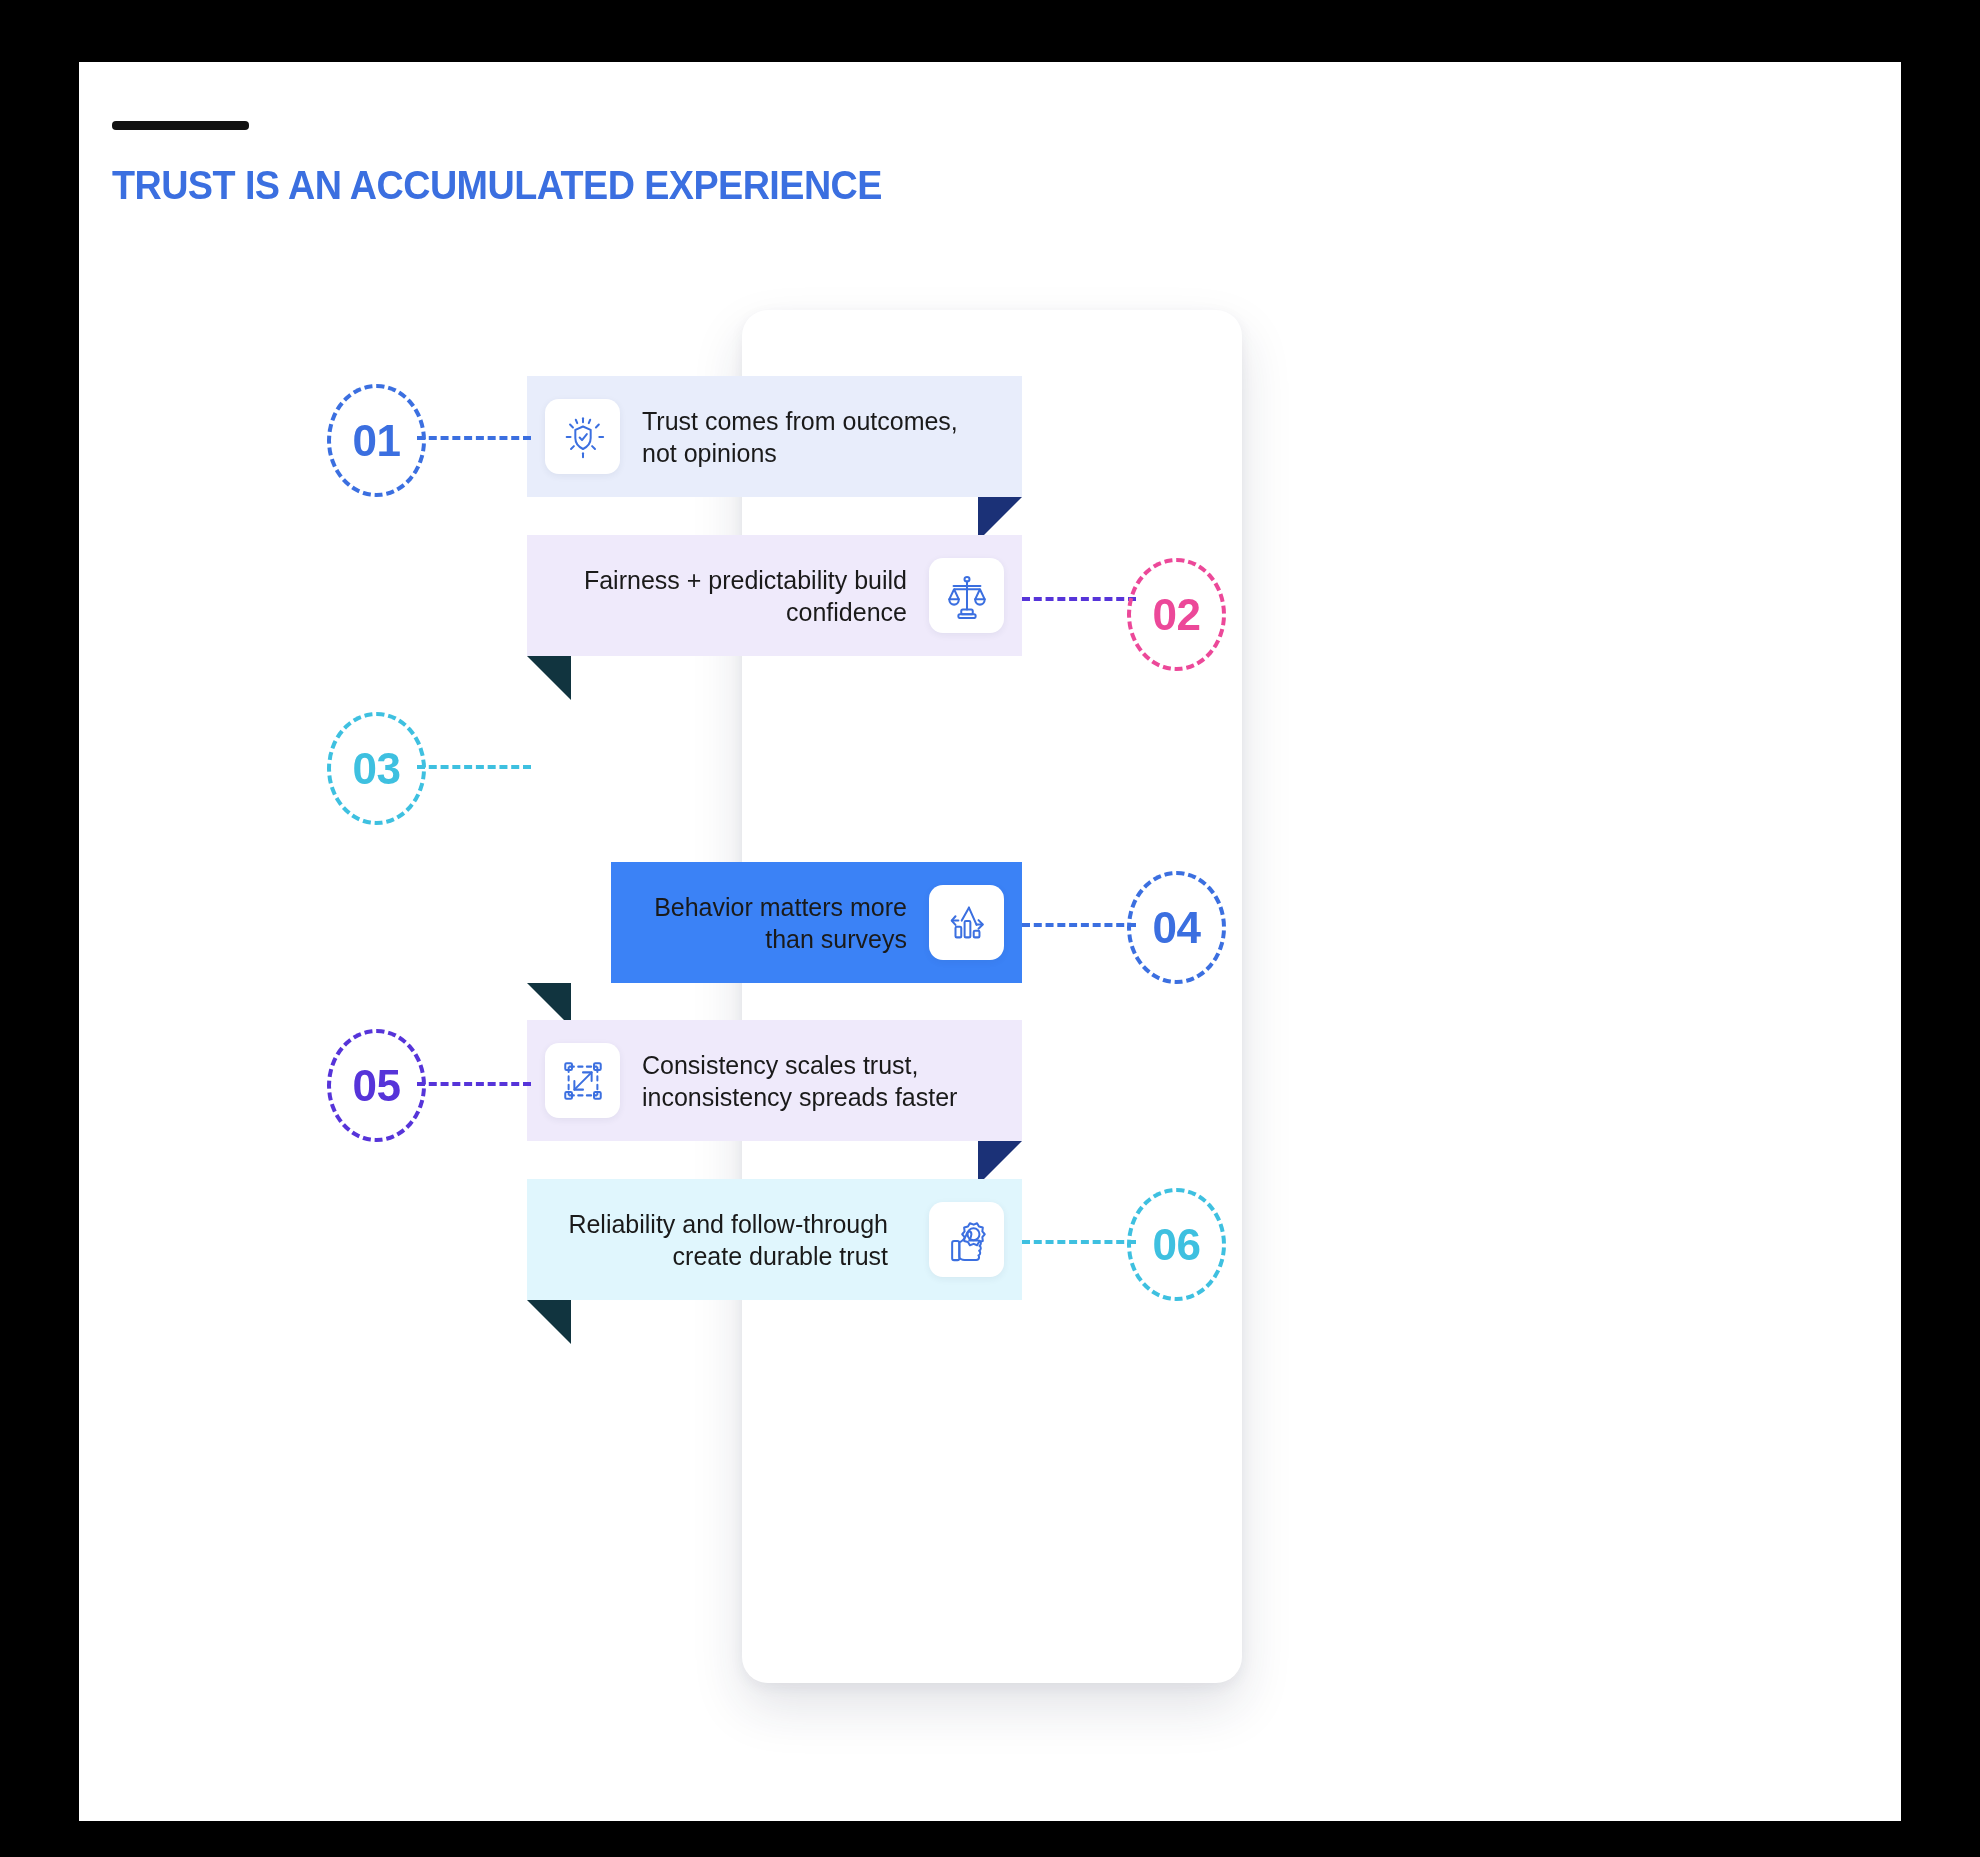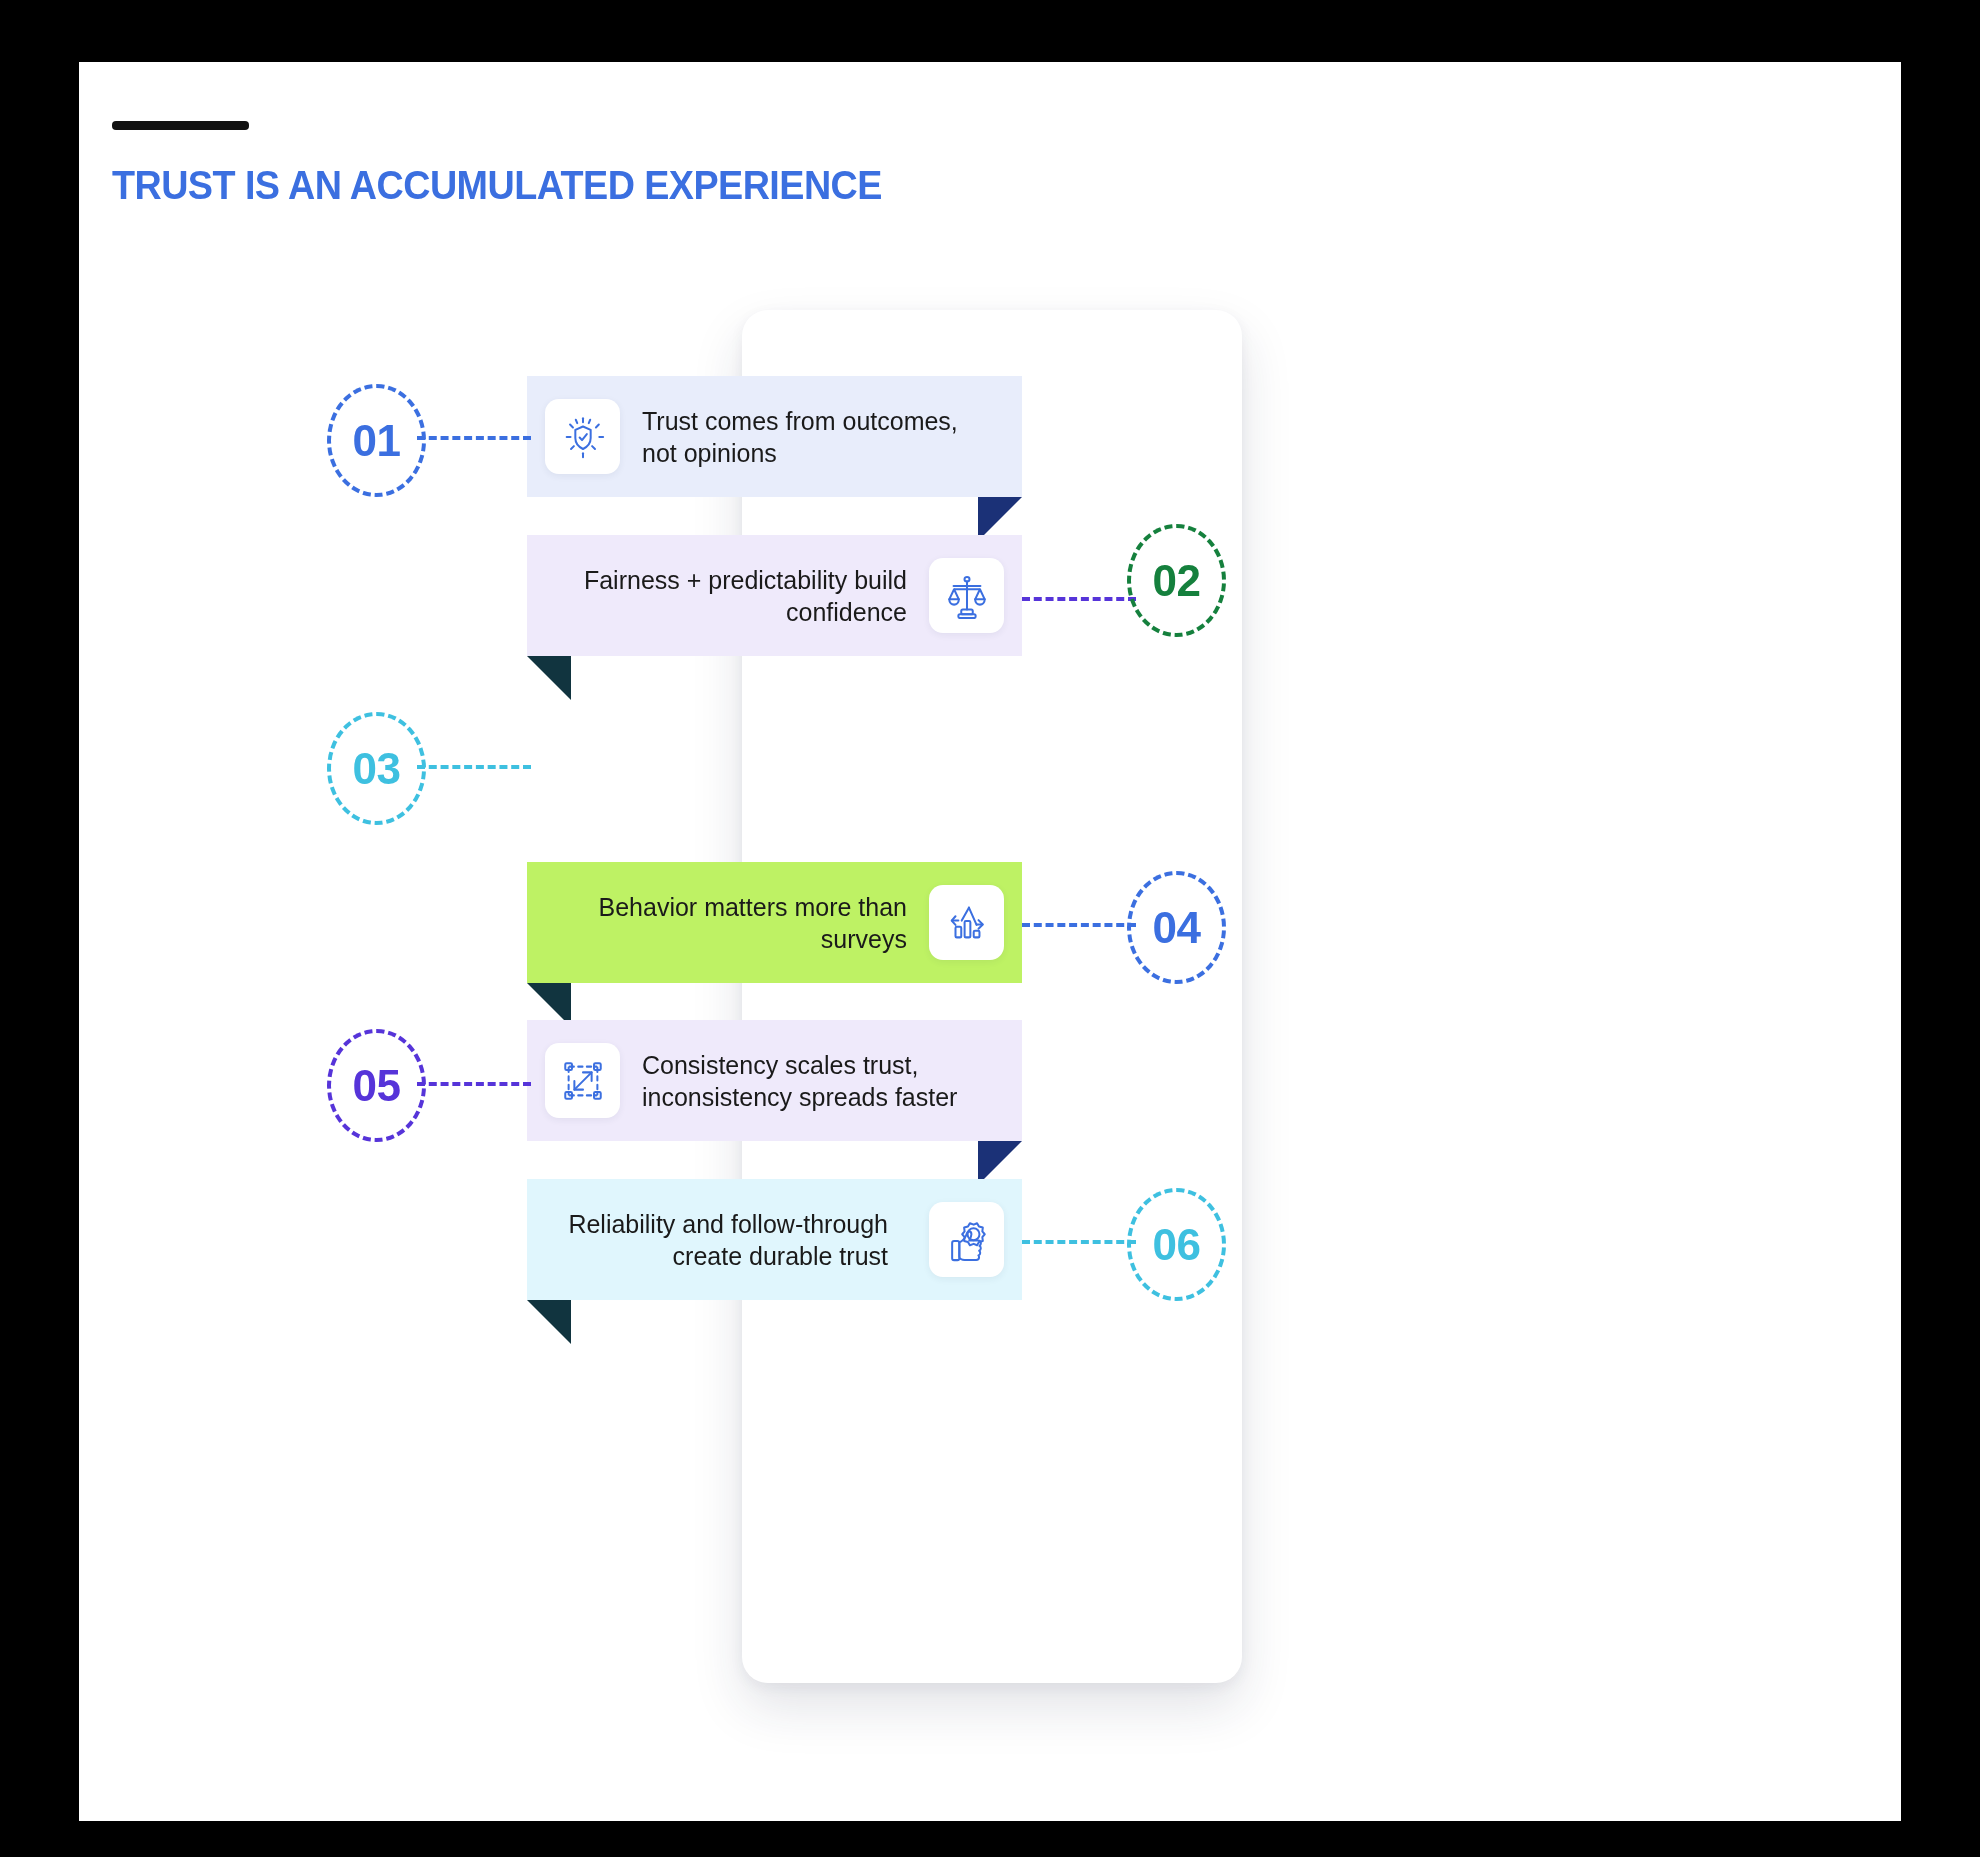--- a/index.html
+++ b/index.html
@@ -222,31 +222,31 @@
             <path d="M5.5 27.5 C5.5 31 8 33 10.5 33 C13 33 15.5 31 15.5 27.5"></path>
             <path d="M32.5 27.5 C32.5 31 35 33 37.5 33 C40 33 42.5 31 42.5 27.5"></path>
             <rect x="18" y="38" width="12" height="5" rx="1.6"></rect>
             <rect x="15" y="43" width="18" height="4" rx="1.6"></rect>
           </svg>
         </div>
       </div>
       <div class="fold left" style="left:0px; top:121px;"></div>
     </div>
     <div class="connector" style="left:943px; top:535px; width:114px; color:#5634d9;"></div>
-    <div class="badge" style="left:1048px; top:462px; color:#15803d;">
+    <div class="badge" style="left:1048px; top:496px; color:#ec4899;">
       <span class="badge-num">02</span>
     </div>
 
     <div class="connector" style="left:338px; top:703px; width:114px; color:#3ec0e0;"></div>
     <div class="badge" style="left:248px; top:650px; color:#3ec0e0;">
       <span class="badge-num">03</span>
     </div>
 
     <div class="row" style="left:448px; top:800px; width:495px;">
-      <div class="bar right-aligned" style="width:495px; background:#bef264;">
+      <div class="bar right-aligned" style="width:411px; background:#3b82f6;">
         <div class="bar-text">Behavior matters more than surveys</div>
         <div class="icon-tile">
           <svg width="46" height="46" viewBox="0 0 48 48" fill="none" stroke="#3b6fe0" stroke-width="2.1" stroke-linecap="round" stroke-linejoin="round">
             <path d="M26 8 L34 26"></path>
             <path d="M26 8 L18.5 21.5"></path>
             <path d="M12 17 L8 21.5 L12 26"></path>
             <path d="M8.5 21.5 H15"></path>
             <path d="M36 21 L40.5 25.5 L36 30"></path>
             <path d="M40 25.5 H34"></path>
             <rect x="12" y="28" width="6" height="11" rx="1.3"></rect>

